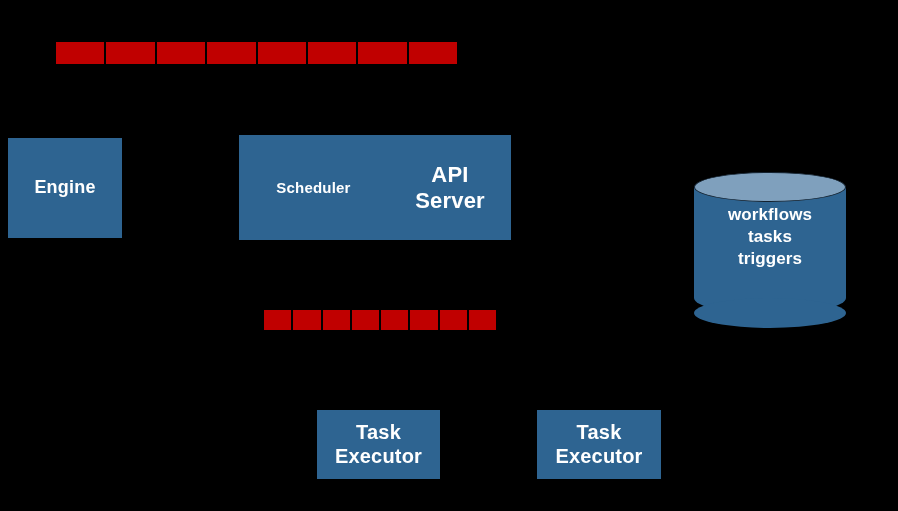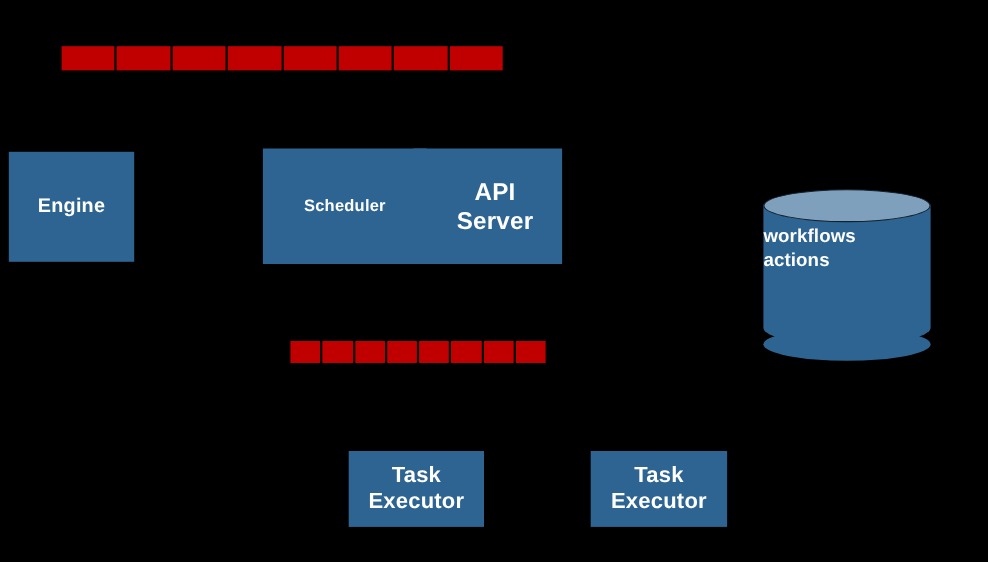--- a/index.html
+++ b/index.html
@@ -142,21 +142,21 @@
     background: #7fa0bd;
     border: 1.5px solid #13212e;
     border-radius: 50%;
     box-sizing: border-box;
   }
   #db-text {
     position: absolute;
     left: 0;
     top: 32px;
     width: 152px;
-    text-align: left;
+    text-align: center;
     color: #ffffff;
     font-weight: bold;
     font-size: 17px;
     line-height: 22px;
     letter-spacing: 0.1px;
   }
   #db-text span {
     display: block;
   }
 </style>
@@ -199,21 +199,22 @@
     <div class="red-seg"></div>
     <div class="red-seg"></div>
   </div>
 
   <div id="database">
     <div id="db-body"></div>
     <div id="db-bottom-cap"></div>
     <div id="db-top-cap"></div>
     <div id="db-text">
       <span>workflows</span>
-      <span>actions</span>
+      <span>tasks</span>
+      <span>triggers</span>
     </div>
   </div>
 
   <div id="box-task-executor-1" class="box">
     <span class="box-label">Task
 Executor</span>
   </div>
 
   <div id="box-task-executor-2" class="box">
     <span class="box-label">Task

